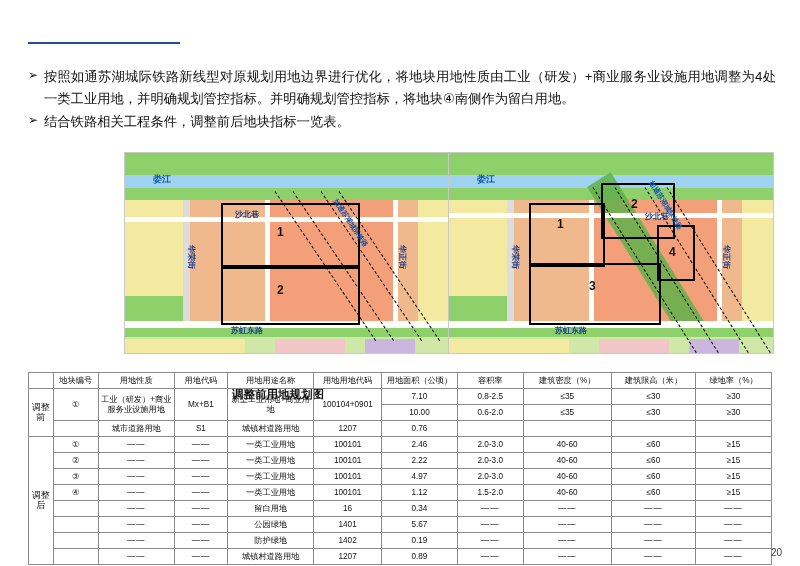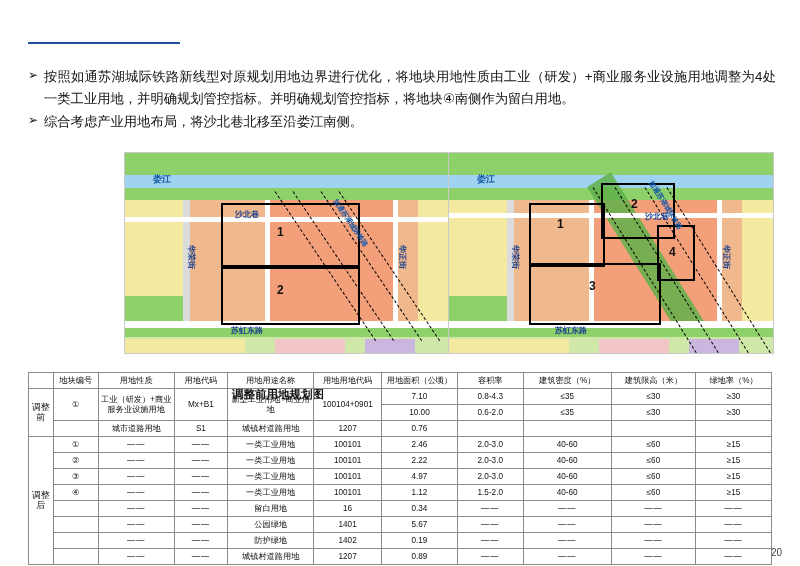--- a/index.html
+++ b/index.html
@@ -109,21 +109,21 @@
 
   <div class="title-rule"></div>
 
   <div class="bullets">
     <div class="bullet">
       <span class="mark">➢</span>
       <span class="txt">按照如通苏湖城际铁路新线型对原规划用地边界进行优化，将地块用地性质由工业（研发）+商业服务业设施用地调整为4处一类工业用地，并明确规划管控指标。并明确规划管控指标，将地块④南侧作为留白用地。</span>
     </div>
     <div class="bullet">
       <span class="mark">➢</span>
-      <span class="txt">综合考虑产业用地布局，将沙北巷北移至沿娄江南侧。</span>
+      <span class="txt">结合铁路相关工程条件，调整前后地块指标一览表。</span>
     </div>
   </div>
 
   <div class="maps">
 
     <div class="map left">
 
       <div class="mp lgreen" style="left:0;top:0;width:324px;height:200px;"></div>
       <div class="mp green" style="left:0;top:0;width:324px;height:22px;"></div>
       <div class="mp water" style="left:0;top:22px;width:324px;height:13px;"></div>
@@ -253,21 +253,21 @@
       <tbody>
 
         <tr>
           <td class="sidecell v" rowspan="3">调整前</td>
           <td rowspan="2" class="v">①</td>
           <td rowspan="2" class="v">工业（研发）+商业服务业设施用地</td>
           <td rowspan="2" class="v">Mx+B1</td>
           <td rowspan="2" class="v">新型工业用地+商业用地</td>
           <td rowspan="2" class="v">100104+0901</td>
           <td>7.10</td>
-          <td>0.8-4.3</td>
+          <td>0.8-2.5</td>
           <td>≤35</td>
           <td>≤30</td>
           <td>≥30</td>
         </tr>
         <tr>
           <td>10.00</td>
           <td>0.6-2.0</td>
           <td>≤35</td>
           <td>≤30</td>
           <td>≥30</td>

